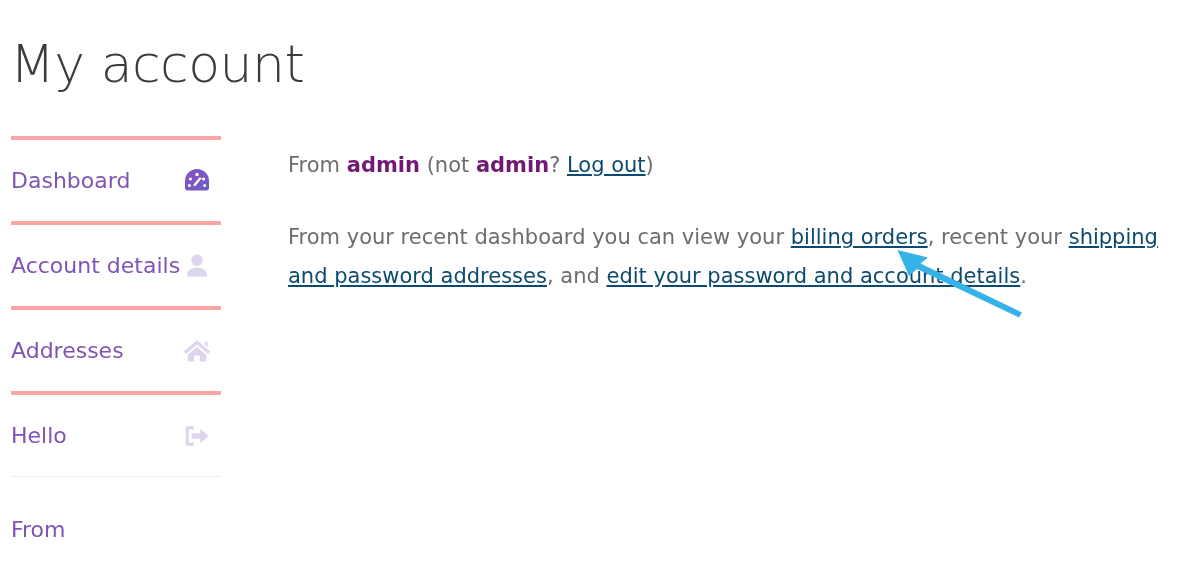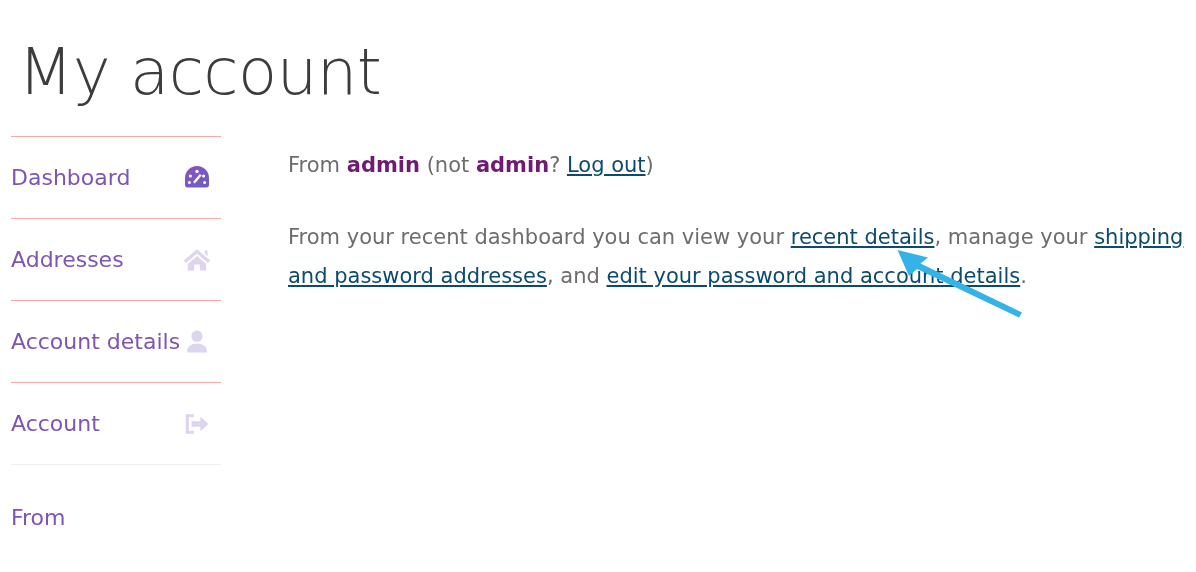--- a/index.html
+++ b/index.html
@@ -16,26 +16,26 @@
     font-family: "DejaVu Sans", "Liberation Sans", sans-serif;
     color: #6d6d6d;
     -webkit-font-smoothing: antialiased;
   }
 
   
   .page-title {
     position: absolute;
     left: 10px;
     top: 33px;
-    font-size: 64px;
+    font-size: 52px;
     line-height: 62px;
     font-weight: 300;
     letter-spacing: -0.5px;
     color: #3c3c3c;
-    margin: 8px;
+    margin: 0;
     white-space: nowrap;
   }
 
   
   .account-wrap {
     position: absolute;
     left: 0;
     top: 136px;
     width: 1196px;
   }
@@ -47,21 +47,21 @@
     top: 0;
     width: 232px;
   }
   .nav-list {
     list-style: none;
     margin: 0;
     padding: 0;
   }
   .nav-item {
     position: relative;
-    border-top: 1px solid #fca5a5;
+    border-top: 4px solid #fca5a5;
     height: 81px;
     margin: 0 11px 0 11px;
     display: flex;
     align-items: center;
     justify-content: space-between;
   }
   .nav-item:last-child {
     border-bottom: none;
   }
   .nav-link {
@@ -154,61 +154,61 @@
             <circle cx="8.4" cy="13" r="1.6" fill="#ffffff"></circle>
             <circle cx="21.6" cy="13" r="1.6" fill="#ffffff"></circle>
             <circle cx="7.4" cy="19.4" r="1.5" fill="#ffffff"></circle>
             <circle cx="22.6" cy="19.4" r="1.5" fill="#ffffff"></circle>
             <path d="M19.6 12.4 L12.9 20.6 L11.1 19.1 L17.8 11 Z" fill="#ffffff"></path>
           </svg>
         </span>
       </li>
 
       <li class="nav-item">
+        <a class="nav-link" href="#">Account details</a>
+        <span class="nav-icon">
+          <svg width="30" height="30" viewBox="0 0 30 30" aria-hidden="true">
+            <circle cx="15" cy="9.2" r="5.6" fill="#ddd4ee"></circle>
+            <path d="M15 16.6 C20.4 16.6 24.8 19.6 24.8 23.4 L24.8 25.4 L5.2 25.4 L5.2 23.4 C5.2 19.6 9.6 16.6 15 16.6 Z" fill="#ddd4ee"></path>
+          </svg>
+        </span>
+      </li>
+
+      <li class="nav-item">
         <a class="nav-link" href="#">Addresses</a>
         <span class="nav-icon">
           <svg width="30" height="30" viewBox="0 0 30 30" aria-hidden="true">
             <path d="M15 4.2 L28.2 15.6 L26.1 18.1 L15 8.5 L3.9 18.1 L1.8 15.6 Z" fill="#ddd4ee"></path>
             <path d="M22.7 5.6 L25.6 5.6 L25.6 11.2 L22.7 8.8 Z" fill="#ddd4ee"></path>
             <path d="M15 11.1 L24.2 19.1 L24.2 25.6 L17.9 25.6 L17.9 19.4 L12.1 19.4 L12.1 25.6 L5.8 25.6 L5.8 19.1 Z" fill="#ddd4ee"></path>
           </svg>
         </span>
       </li>
 
       <li class="nav-item">
-        <a class="nav-link" href="#">Account details</a>
-        <span class="nav-icon">
-          <svg width="30" height="30" viewBox="0 0 30 30" aria-hidden="true">
-            <circle cx="15" cy="9.2" r="5.6" fill="#ddd4ee"></circle>
-            <path d="M15 16.6 C20.4 16.6 24.8 19.6 24.8 23.4 L24.8 25.4 L5.2 25.4 L5.2 23.4 C5.2 19.6 9.6 16.6 15 16.6 Z" fill="#ddd4ee"></path>
-          </svg>
-        </span>
-      </li>
-
-      <li class="nav-item">
-        <a class="nav-link" href="#">Account</a>
+        <a class="nav-link" href="#">Hello</a>
         <span class="nav-icon">
           <svg width="30" height="30" viewBox="0 0 30 30" aria-hidden="true">
             <path d="M11.8 5.2 L11.8 8.2 L6.8 8.2 L6.8 21.8 L11.8 21.8 L11.8 24.8 L3.8 24.8 L3.8 5.2 Z" fill="#ddd4ee"></path>
             <path d="M9.6 12.2 L18.4 12.2 L18.4 7.8 L26.6 15 L18.4 22.2 L18.4 17.8 L9.6 17.8 Z" fill="#ddd4ee"></path>
           </svg>
         </span>
       </li>
 
       <li class="nav-item nav-item-edit">
         <a class="nav-link" href="#">From</a>
       </li>
 
     </ul>
   </nav>
 
   <div class="account-content">
 
     <p class="content-p first"><span>From </span><strong>admin</strong><span> (not </span><strong>admin</strong><span>? </span><a class="content-link" href="#">Log out</a><span>)</span></p>
 
-    <p class="content-p second"><span>From your recent dashboard you can view your </span><a class="content-link" href="#">recent details</a><span>, manage your </span><a class="content-link" href="#">shipping and password addresses</a><span>, and </span><a class="content-link" href="#">edit your password and account details</a><span>.</span></p>
+    <p class="content-p second"><span>From your recent dashboard you can view your </span><a class="content-link" href="#">billing orders</a><span>, recent your </span><a class="content-link" href="#">shipping and password addresses</a><span>, and </span><a class="content-link" href="#">edit your password and account details</a><span>.</span></p>
 
   </div>
 </div>
 
 <svg class="cursor-arrow" viewBox="0 0 160 90">
   <path d="M17.5 12 L48 19.5 L40.5 25.5 L142 74.5 L139 79.5 L37 31 L29 38 Z" fill="#35b3e8"></path>
 </svg>
 
 </body></html>

